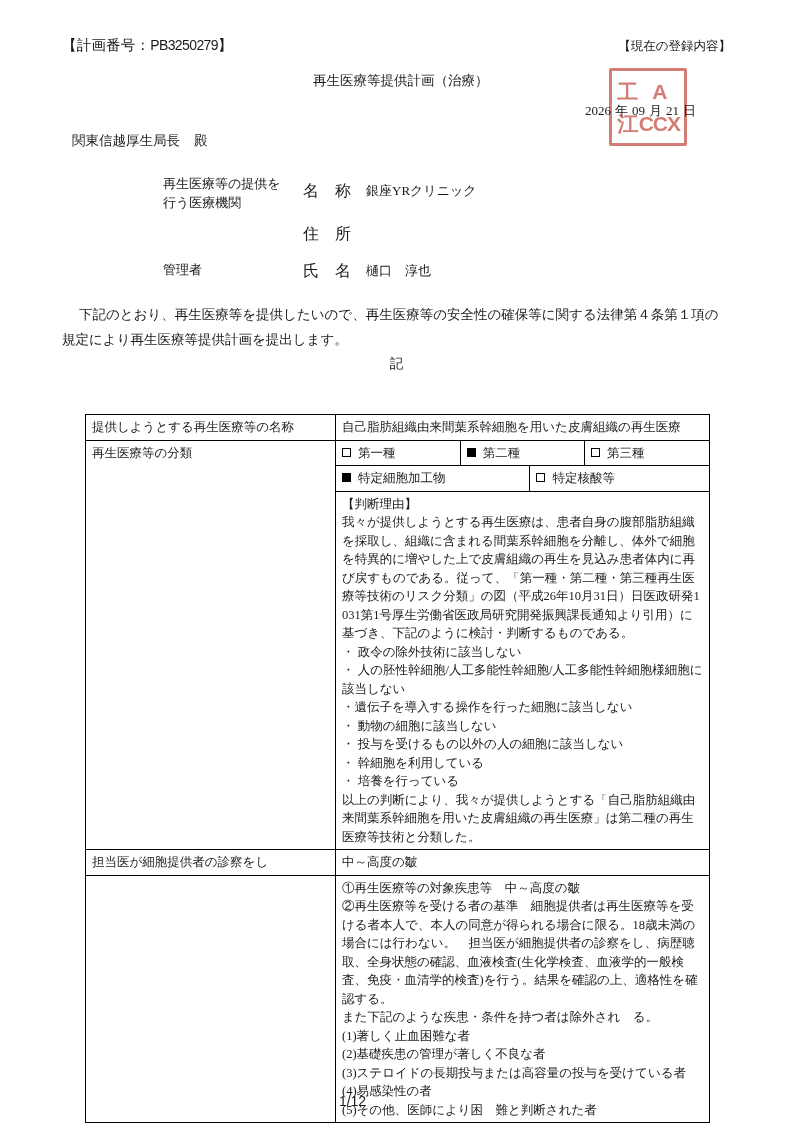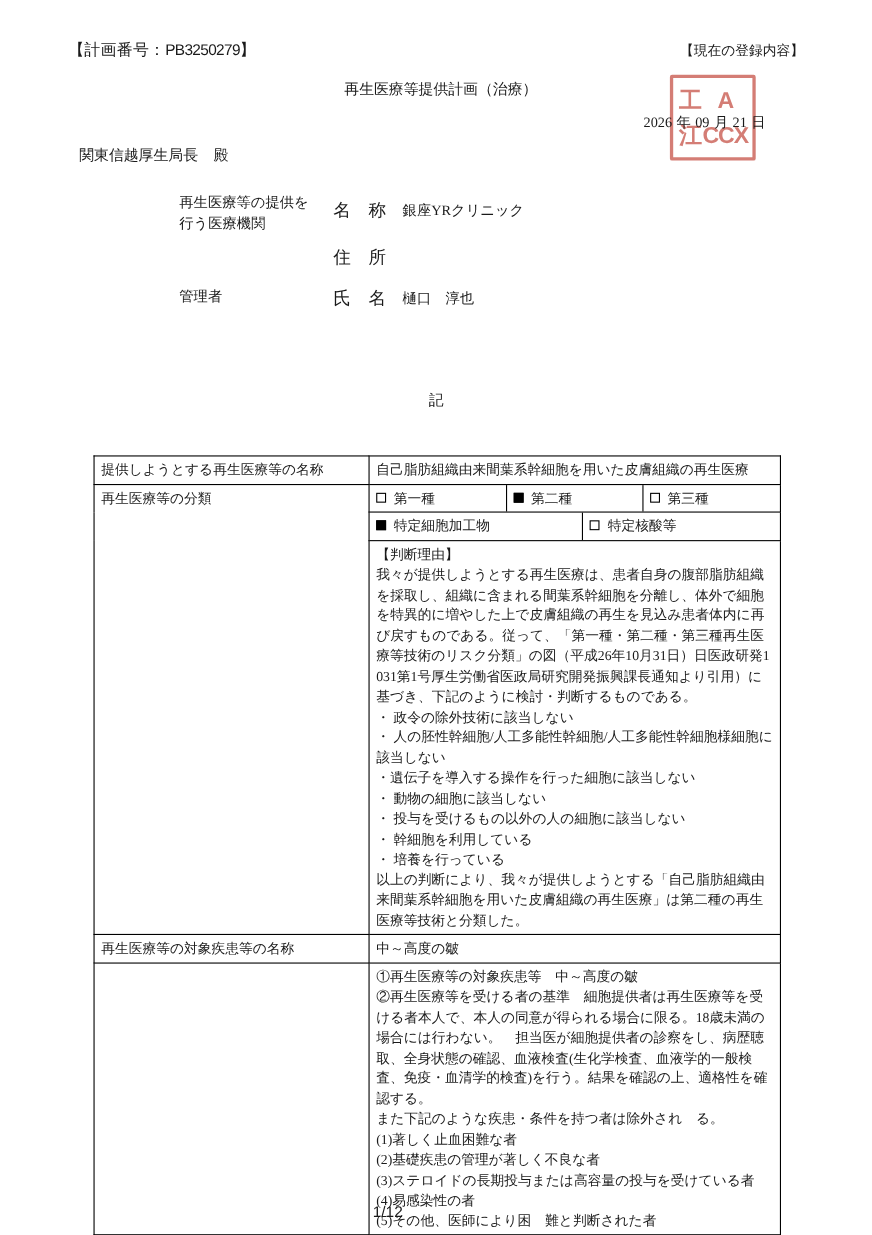--- a/index.html
+++ b/index.html
@@ -227,20 +227,21 @@
   <div class="mgr-label">管理者</div>
 
   <div class="fld-key k-name">名　称</div>
   <div class="fld-val v-name">銀座YRクリニック</div>
 
   <div class="fld-key k-addr">住　所</div>
 
   <div class="fld-key k-mgr">氏　名</div>
   <div class="fld-val v-mgr">樋口　淳也</div>
 
+  <div class="body-para">下記のとおり、再生医療等を提供したいので、再生医療等の安全性の確保等に関する法律第４条第１項の規定により再生医療等提供計画を提出します。</div>
   <div class="ki-mark">記</div>
 
 
   <table class="tbl">
     <colgroup>
         <col class="col-lbl">
         <col>
       </colgroup>
     <tbody>
       <tr>
@@ -293,21 +294,21 @@
 ・ 人の胚性幹細胞/人工多能性幹細胞/人工多能性幹細胞様細胞に該当しない
 ・遺伝子を導入する操作を行った細胞に該当しない
 ・ 動物の細胞に該当しない
 ・ 投与を受けるもの以外の人の細胞に該当しない
 ・ 幹細胞を利用している
 ・ 培養を行っている
 以上の判断により、我々が提供しようとする「自己脂肪組織由来間葉系幹細胞を用いた皮膚組織の再生医療」は第二種の再生医療等技術と分類した。</td>
       </tr>
 
       <tr>
-        <td class="cell-lbl">再生医療等の対象疾患等の名称</td>
+        <td class="cell-lbl">担当医が細胞提供者の診察をし</td>
         <td class="cell-txt">中～高度の皺</td>
       </tr>
 
       <tr>
         <td class="cell-lbl">&nbsp;</td>
         <td class="cell-txt multiline">①再生医療等の対象疾患等　中～高度の皺
 ②再生医療等を受ける者の基準　細胞提供者は再生医療等を受ける者本人で、本人の同意が得られる場合に限る。18歳未満の場合には行わない。　担当医が細胞提供者の診察をし、病歴聴取、全身状態の確認、血液検査(生化学検査、血液学的一般検査、免疫・血清学的検査)を行う。結果を確認の上、適格性を確認する。
 また下記のような疾患・条件を持つ者は除外され　る。
 (1)著しく止血困難な者
 (2)基礎疾患の管理が著しく不良な者

